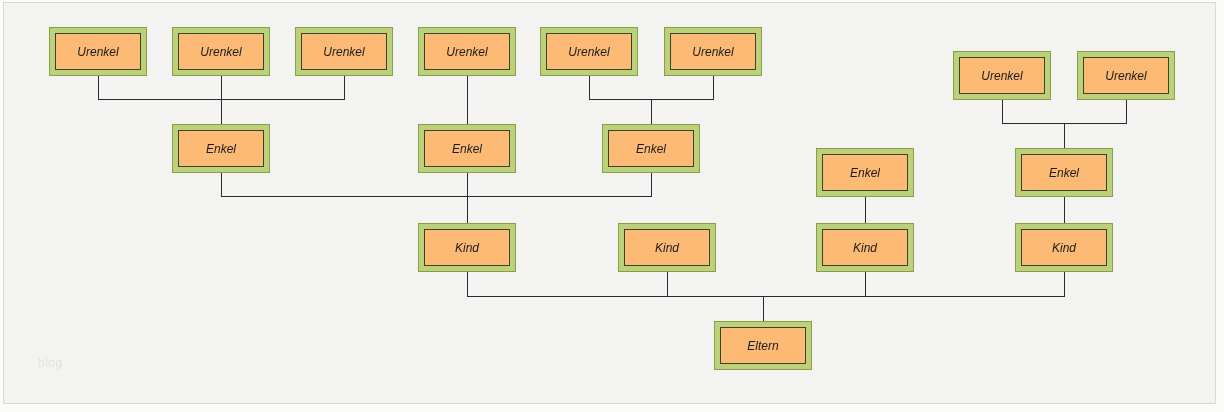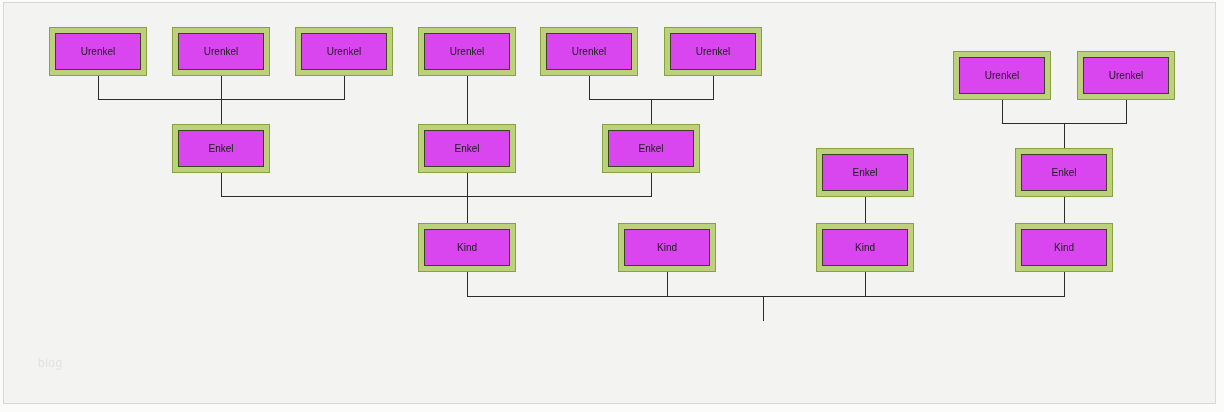--- a/index.html
+++ b/index.html
@@ -21,26 +21,27 @@
   .node {
     position:absolute;
     width:98px; height:49px;
     background:#bdd07b;            
     border:1px solid #87a042;      
     box-sizing:border-box;
     padding:5px;
   }
   .node .inner {
     width:100%; height:100%;
-    background:#d946ef;
+    background:#fdba74;
     border:1px solid #39451c;      
     box-sizing:border-box;
     display:flex; align-items:center; justify-content:center;
-    font-size:10px; color:#1c1c1c;
+    font-size:12px; color:#1c1c1c;
     white-space:nowrap;
+    font-style:italic;
   }
   .line {
     position:absolute;
     background:#2b2b2b;
   }
   .vline { width:1px; }
   .hline { height:1px; }
   #watermark {
     position:absolute;
     left:38px; top:356px;
@@ -102,20 +103,23 @@
   <div class="node" style="left:618px; top:223px;">
       <div class="inner">Kind</div>
     </div>
   <div class="node" style="left:816px; top:223px;">
       <div class="inner">Kind</div>
     </div>
   <div class="node" style="left:1015px;top:223px;">
       <div class="inner">Kind</div>
     </div>
 
+  <div class="node" style="left:714px; top:321px;">
+      <div class="inner">Eltern</div>
+    </div>
 
   <div class="line vline" style="left:98px;  top:76px; height:23px;"></div>
   <div class="line vline" style="left:221px; top:76px; height:48px;"></div>
   <div class="line vline" style="left:344px; top:76px; height:23px;"></div>
   <div class="line hline" style="left:98px;  top:99px; width:247px;"></div>
 
   <div class="line vline" style="left:467px; top:76px; height:48px;"></div>
 
   <div class="line vline" style="left:589px; top:76px; height:23px;"></div>
   <div class="line vline" style="left:713px; top:76px; height:23px;"></div>

